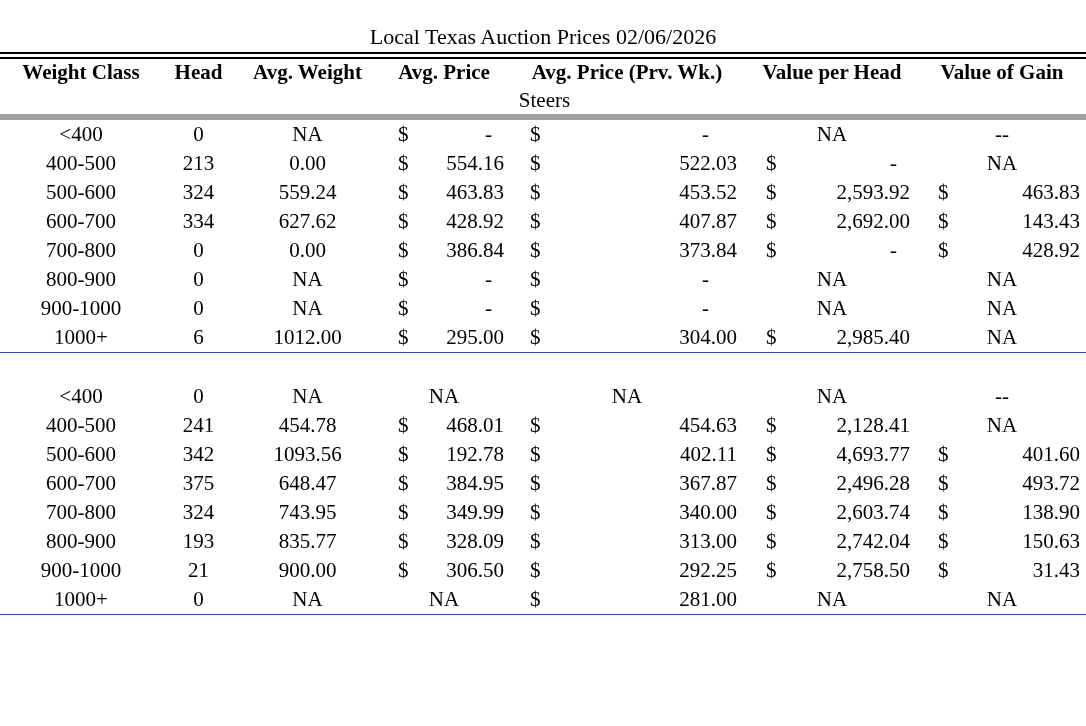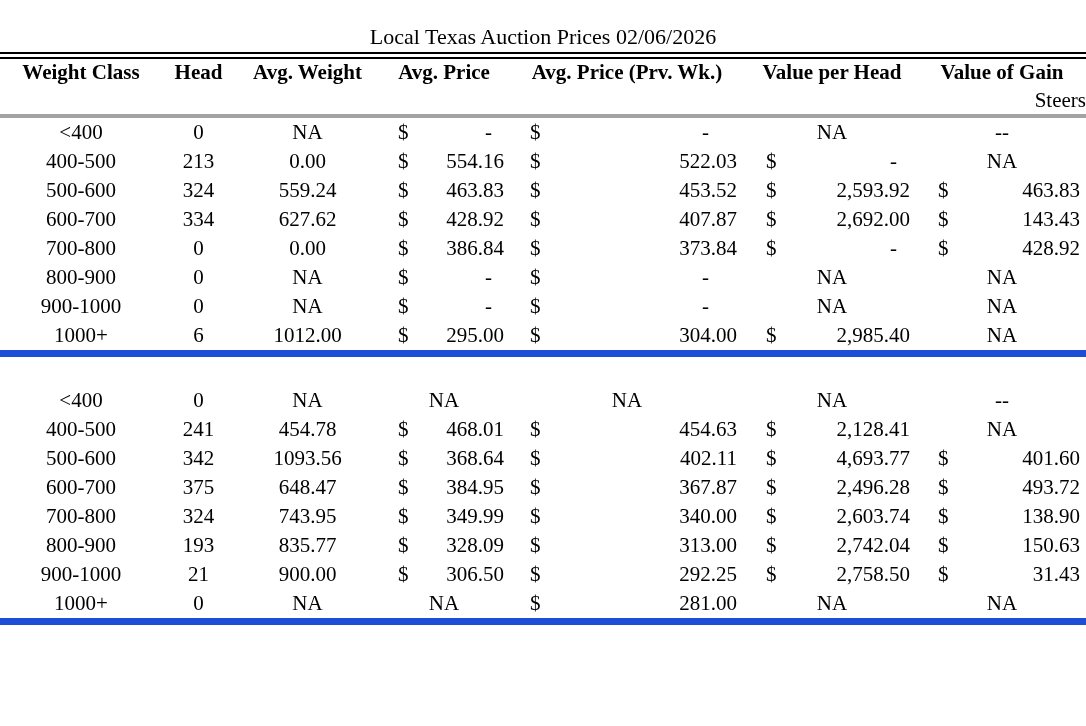--- a/index.html
+++ b/index.html
@@ -52,29 +52,29 @@
     height: 26px;
     line-height: 24px;
     border-bottom: 2px solid #000;
   }
   tbody td {
     height: 29px;
     line-height: 29px;
     text-align: center;
   }
   tr.section-label td {
-    text-align: right;
+    text-align: center;
     padding-left: 3px;
     height: 28px;
     line-height: 28px;
-    border-bottom: 4px solid #a3a3a3;
+    border-bottom: 6px solid #a3a3a3;
     margin-left: 16px;
   }
   tr.section-end td {
-    border-bottom: 7px solid #1d4ed8;
+    border-bottom: 1px solid #1d4ed8;
   }
   tr.gap-row td {
     height: 29px;
     border: none;
   }
   
   .acct {
     display: flex;
     justify-content: space-between;
     align-items: baseline;
@@ -346,21 +346,21 @@
           </td>
           <td class="c6">NA</td>
         </tr>
         <tr>
           <td class="c0">500-600</td>
           <td class="c1">342</td>
           <td class="c2">1093.56</td>
           <td class="c3">
             <span class="acct">
               <span>$</span>
-              <span>368.64</span>
+              <span>192.78</span>
             </span>
           </td>
           <td class="c4">
             <span class="acct">
               <span>$</span>
               <span>402.11</span>
             </span>
           </td>
           <td class="c5">
             <span class="acct">

